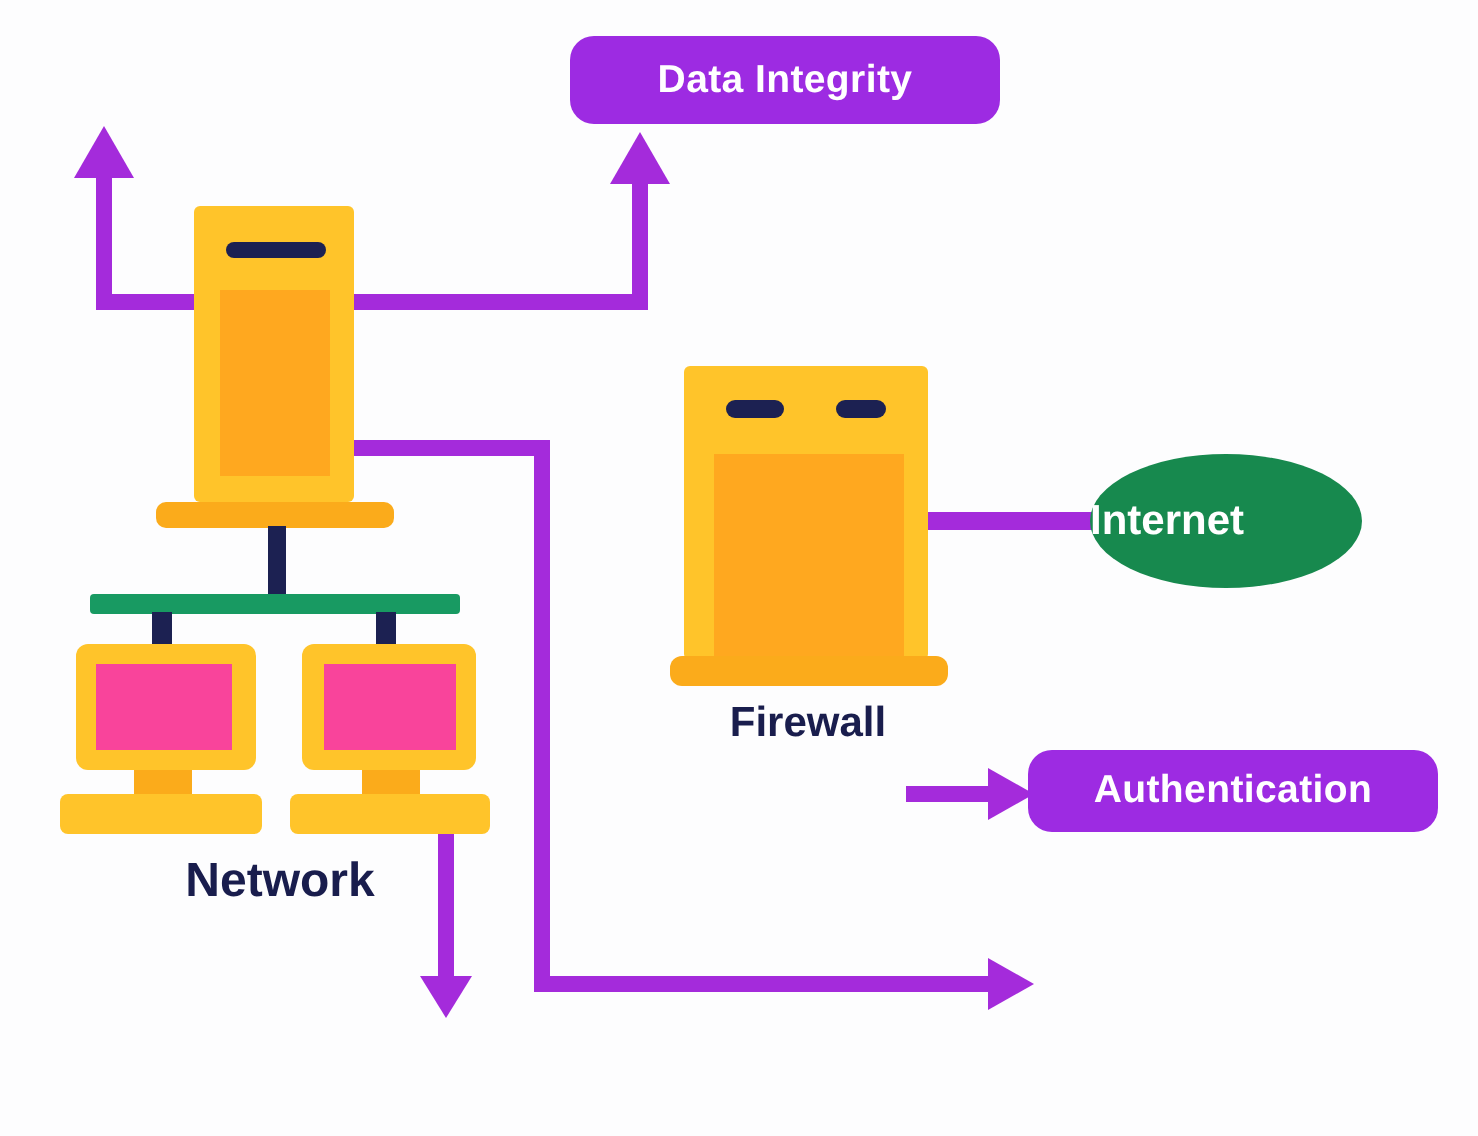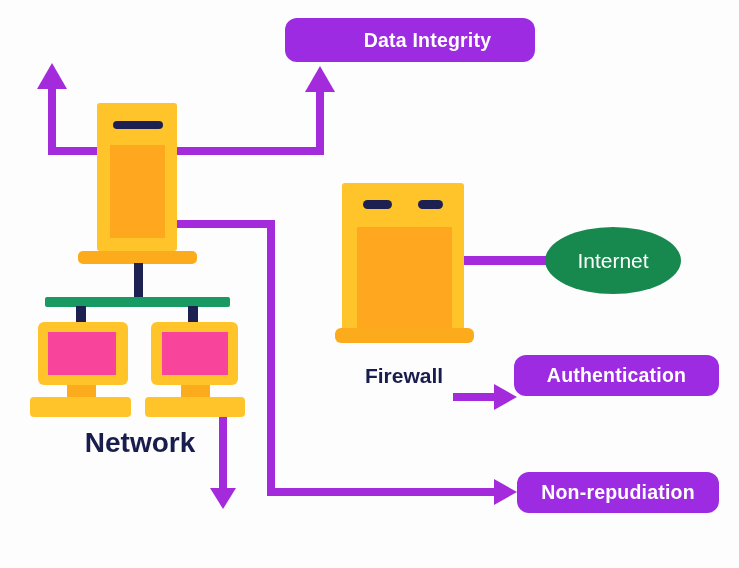--- a/index.html
+++ b/index.html
@@ -44,22 +44,22 @@
     position:absolute;
     color:var(--text);
     font-weight:bold;
     text-align:center;
   }
   #internet-node{
     position:absolute;
     left:545px;top:227px;width:136px;height:67px;
     background:var(--green2);
     border-radius:50%;
-    display:flex;align-items:center;justify-content:center;
-    color:#fff;font-weight:normal;font-size:21px;
+    display:flex;align-items:center;
+    color:#fff;font-weight:bold;font-size:21px;
   }
 </style>
 </head>
 <body>
 
 <div id="canvas">
 
   <div class="pline" style="left:48px;top:147px;width:276px;height:8px;"></div>
   <div class="pline" style="left:48px;top:86px;width:8px;height:64px;"></div>
   <div class="head head-up" style="left:37px;top:63px;"></div>
@@ -99,33 +99,32 @@
       <div class="abs yellow" style="left:30px;top:397px;width:101px;height:20px;border-radius:4px;"></div>
     </div>
 
     <div>
       <div class="abs yellow" style="left:151px;top:322px;width:87px;height:63px;border-radius:6px;"></div>
       <div class="abs pink" style="left:162px;top:332px;width:66px;height:43px;"></div>
       <div class="abs orange2" style="left:181px;top:385px;width:29px;height:12px;"></div>
       <div class="abs yellow" style="left:145px;top:397px;width:100px;height:20px;border-radius:4px;"></div>
     </div>
 
-    <div class="icon-label" style="left:50px;top:427px;width:180px;font-size:28px;">Network</div>
+    <div class="icon-label" style="left:50px;top:427px;width:180px;font-size:24px;">Network</div>
   </div>
 
   <div>
     <div class="abs yellow" style="left:342px;top:183px;width:122px;height:147px;border-radius:3px;"></div>
     <div class="abs navy" style="left:363px;top:200px;width:29px;height:9px;border-radius:5px;"></div>
     <div class="abs navy" style="left:418px;top:200px;width:25px;height:9px;border-radius:5px;"></div>
     <div class="abs orange" style="left:357px;top:227px;width:95px;height:103px;"></div>
     <div class="abs orange2" style="left:335px;top:328px;width:139px;height:15px;border-radius:6px;"></div>
-    <div class="icon-label" style="left:324px;top:350px;width:160px;font-size:21px;margin-top:14px;">Firewall</div>
+    <div class="icon-label" style="left:324px;top:350px;width:160px;font-size:21px;">Firewall</div>
   </div>
 
   <div id="internet-node">
     <span>Internet</span>
   </div>
 
-  <div class="badge" style="left:285px;top:18px;width:215px;height:44px;padding-left:35px;">Data Integrity</div>
-  <div class="badge" style="left:514px;top:355px;width:205px;height:41px;">Authentication</div>
-  <div class="badge" style="left:517px;top:472px;width:202px;height:41px;">Non-repudiation</div>
+  <div class="badge" style="left:285px;top:18px;width:215px;height:44px;">Data Integrity</div>
+  <div class="badge" style="left:514px;top:375px;width:205px;height:41px;">Authentication</div>
 
 </div>
 
 </body></html>

